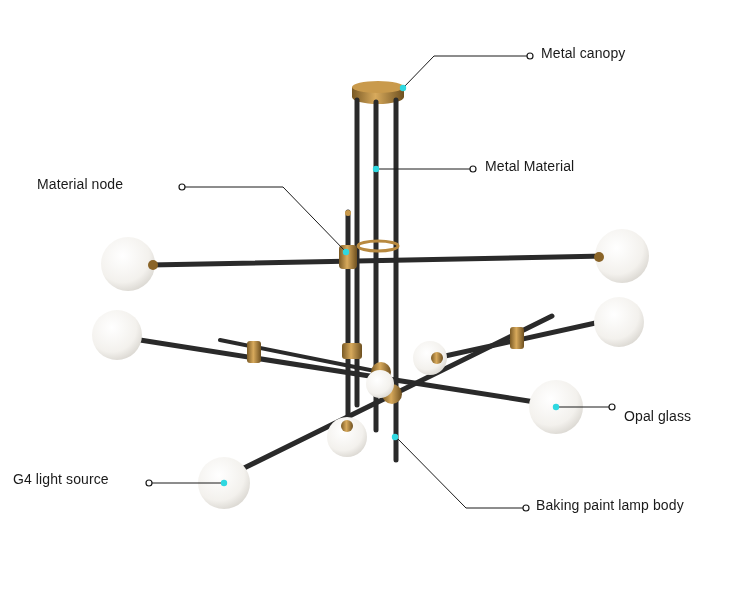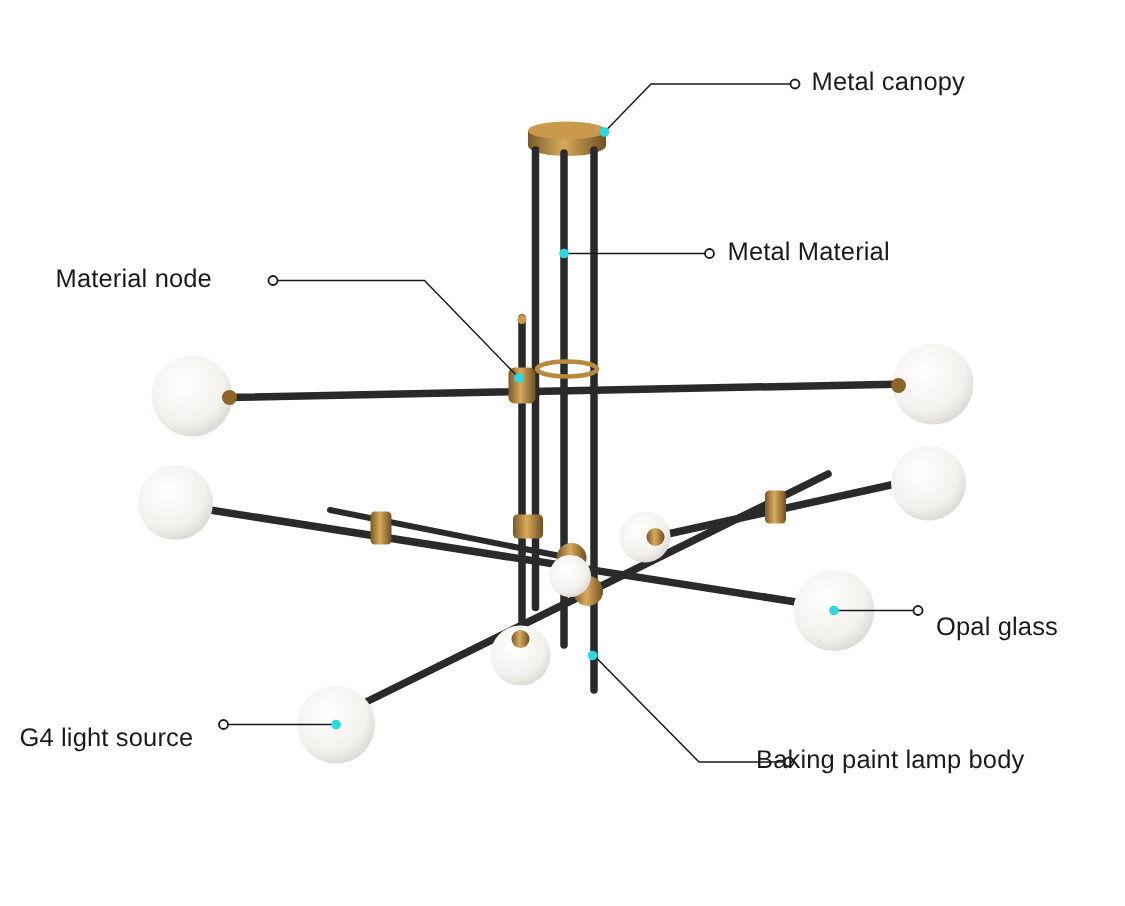--- a/index.html
+++ b/index.html
@@ -1,19 +1,19 @@
 <!DOCTYPE html>
 <html><head>
 <meta charset="utf-8">
 <style>
   html, body { margin: 0; padding: 0; background: #ffffff; }
   body { width: 750px; height: 604px; position: relative; overflow: hidden;
          font-family: "Liberation Sans", "DejaVu Sans", sans-serif; }
   #stage { position: absolute; left: 0; top: 0; width: 750px; height: 604px; }
-  .callout-label { position: absolute; font-size: 17px; color: #1a1a1a; white-space: nowrap;
+  .callout-label { position: absolute; font-size: 14px; color: #1a1a1a; white-space: nowrap;
                    font-family: "Liberation Sans", "DejaVu Sans", sans-serif; letter-spacing: 0.1px; }
 </style>
 </head>
 <body>
 
 <svg id="stage" viewBox="0 0 750 604" xmlns="http://www.w3.org/2000/svg">
   <defs>
     <radialGradient id="glassGrad" cx="40%" cy="35%" r="70%">
       <stop offset="0%" stop-color="#ffffff"></stop>
       <stop offset="70%" stop-color="#f3f1ed"></stop>
@@ -103,14 +103,14 @@
     <circle cx="556" cy="407" r="3.2"></circle>
     <circle cx="224" cy="483" r="3.2"></circle>
     <circle cx="395" cy="437" r="3.2"></circle>
   </g>
 </svg>
 
 <div class="callout-label" style="left:541px; top:45px;">Metal canopy</div>
 <div class="callout-label" style="left:485px; top:158px;text-align:center;">Metal Material</div>
 <div class="callout-label" style="left:37px; top:176px;">Material node</div>
 <div class="callout-label" style="left:624px; top:408px;">Opal glass</div>
-<div class="callout-label" style="left:13px; top:482px;">G4 light source</div>
-<div class="callout-label" style="left:504px; top:497px;">Baking paint lamp body</div>
+<div class="callout-label" style="left:13px; top:471px;">G4 light source</div>
+<div class="callout-label" style="left:536px; top:497px;">Baking paint lamp body</div>
 
 </body></html>

